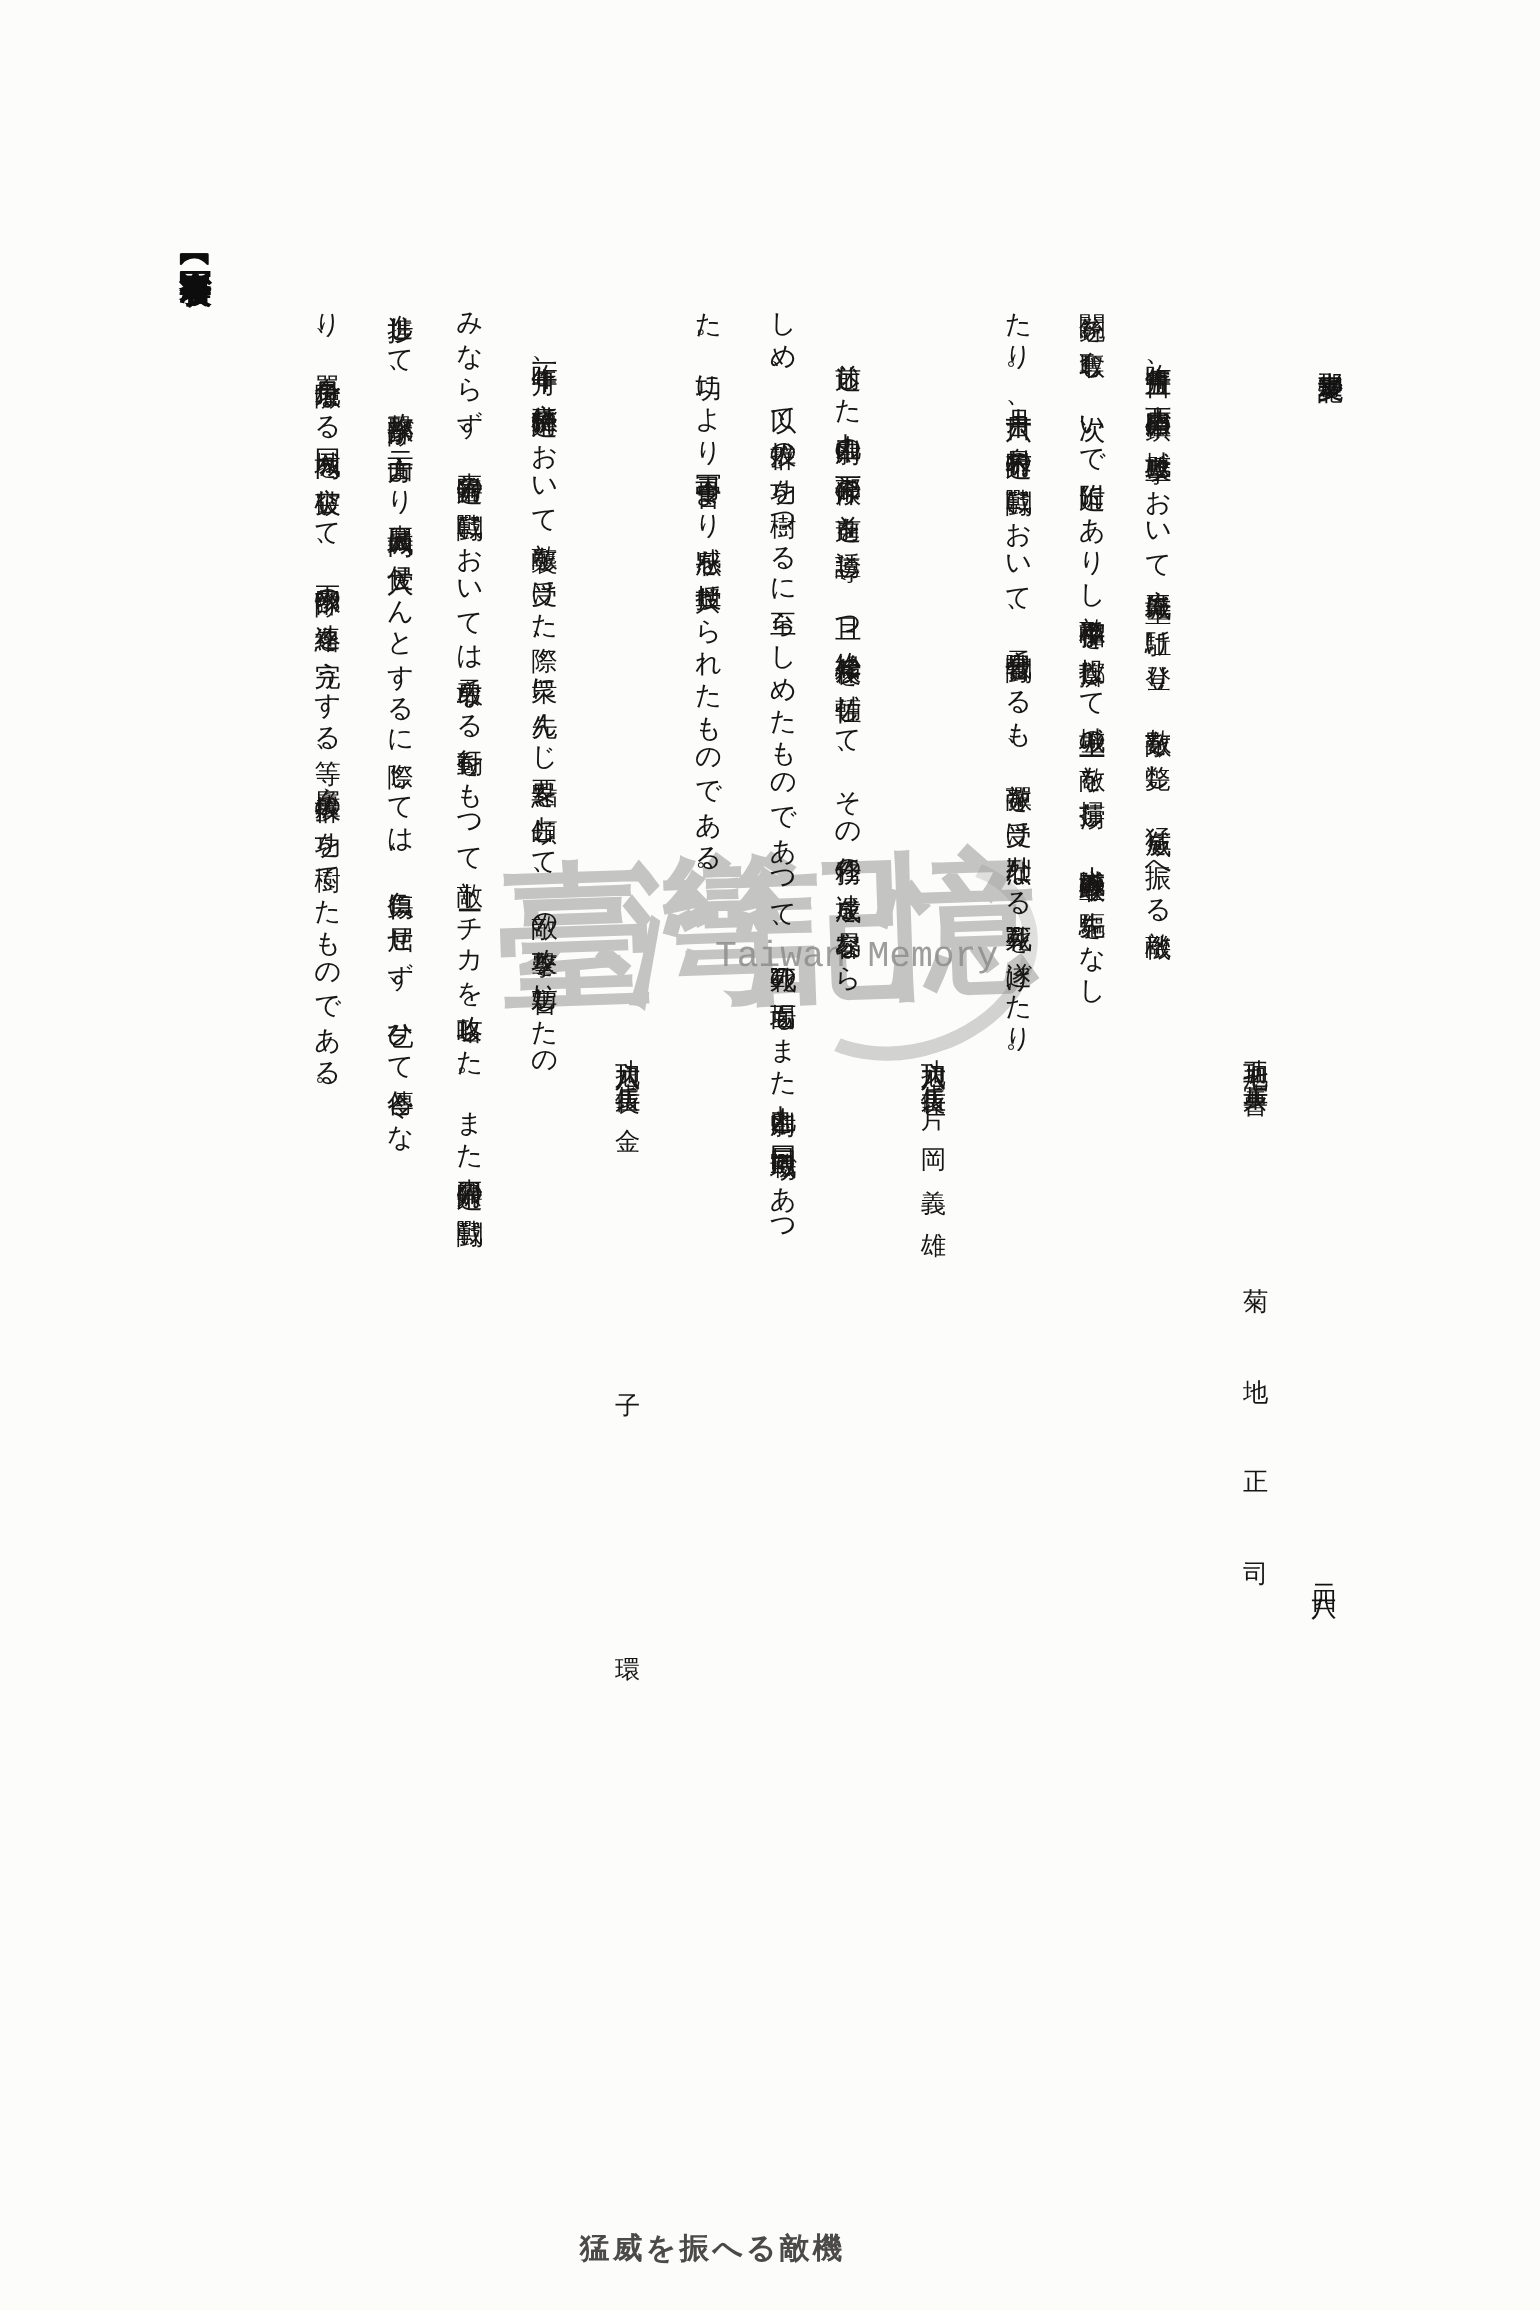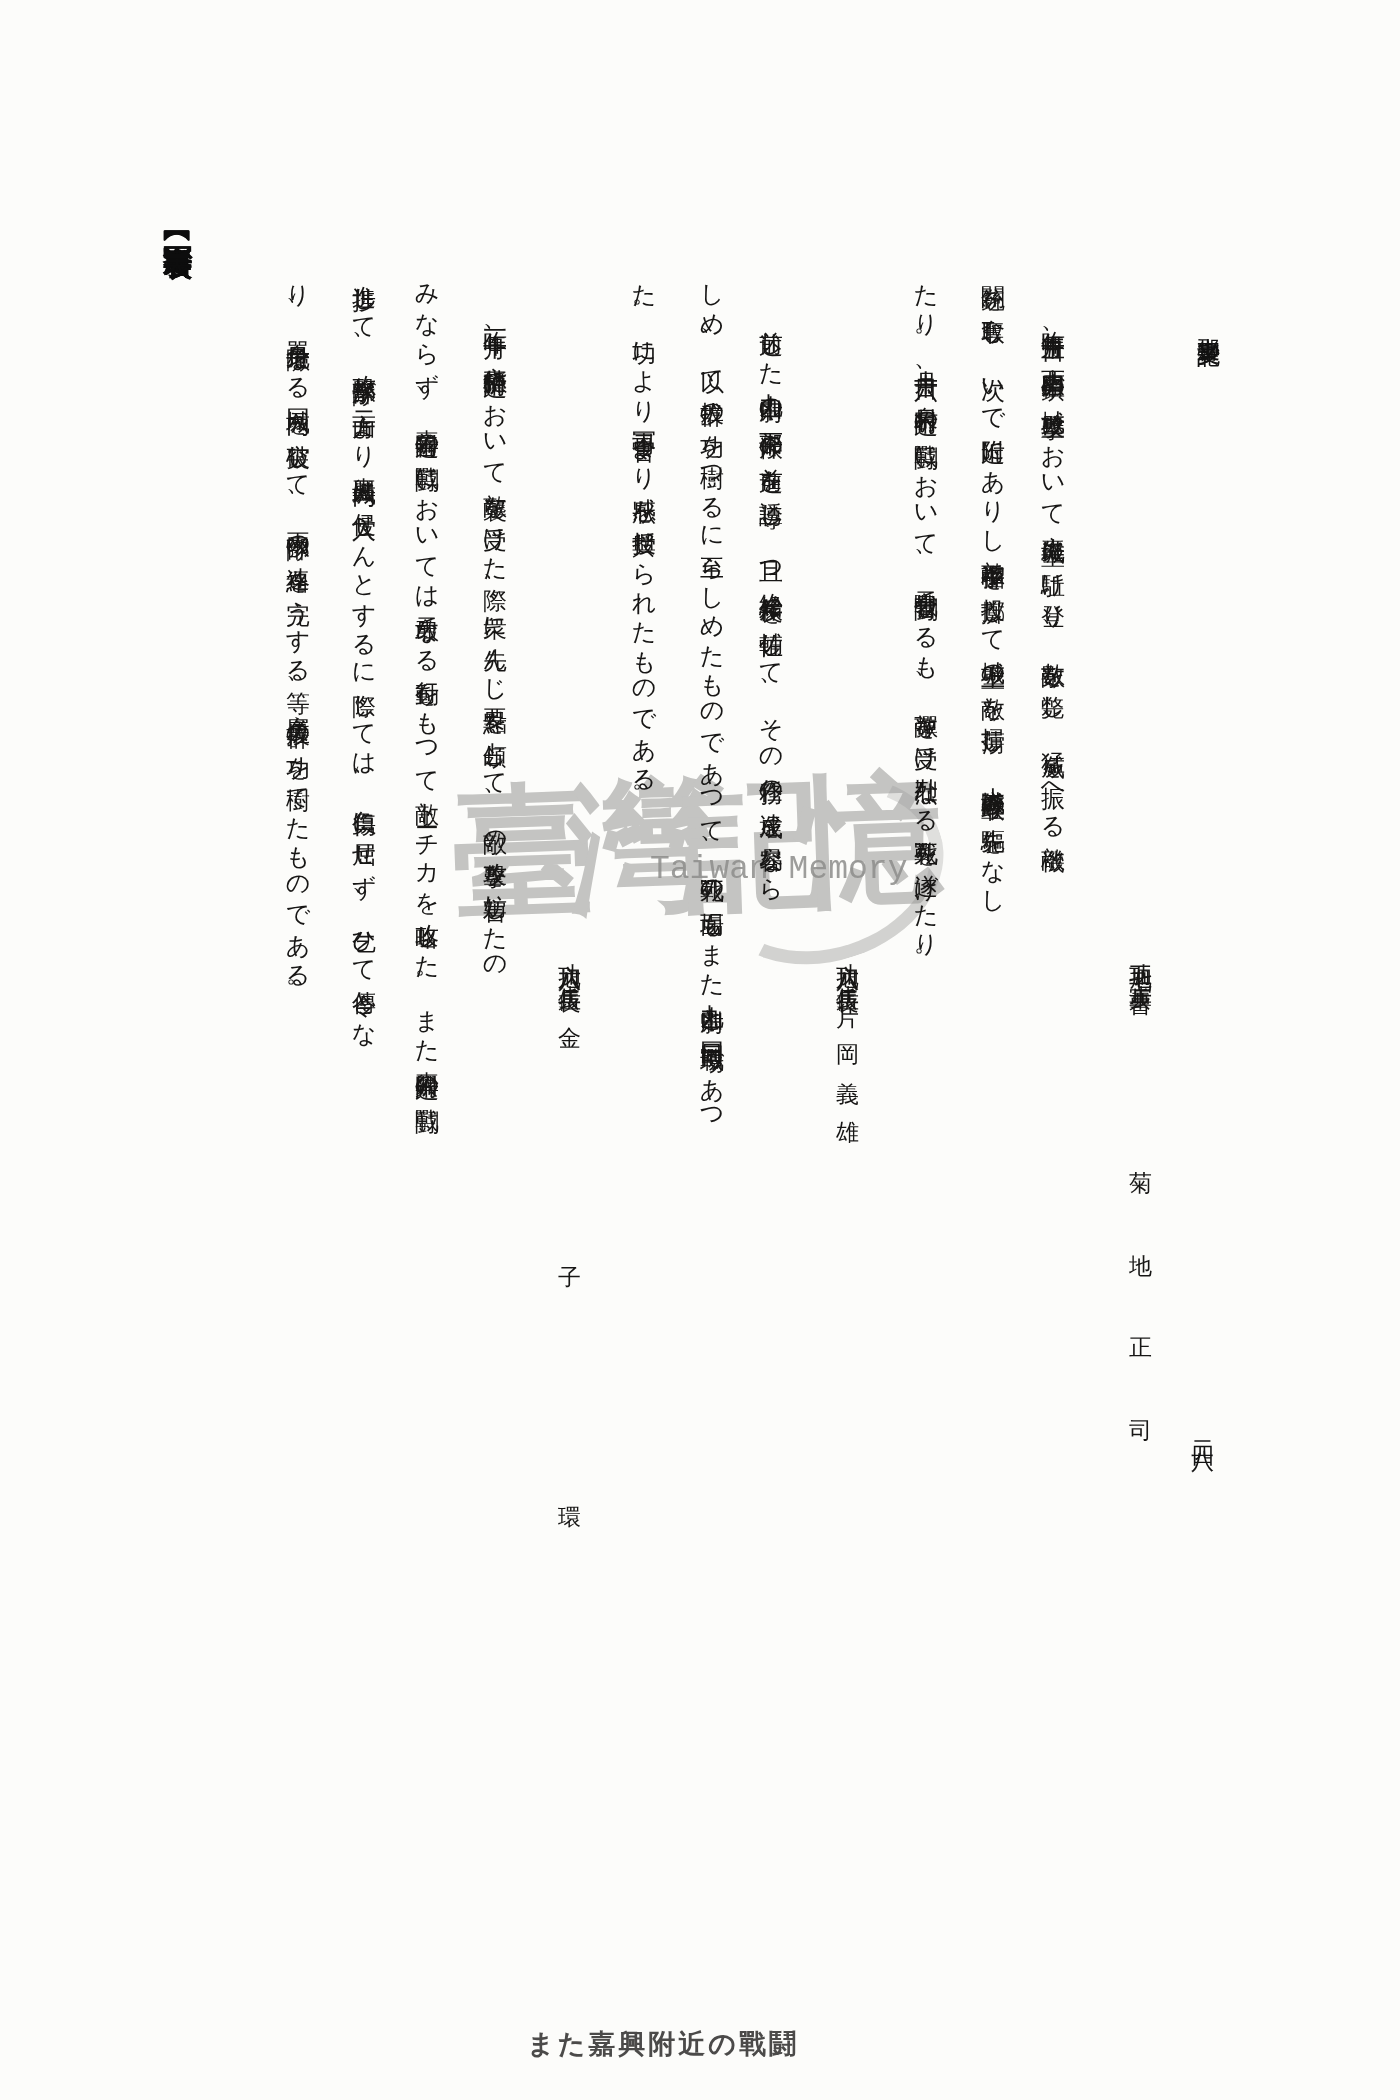--- a/index.html
+++ b/index.html
@@ -92,15 +92,15 @@
   <div class="vcol rank-col" style="left:555px; top:945px;">
     <span>功六旭八</span><span class="rank-title">步兵伍長</span><span class="soldier-name name-3">金子環</span>
   </div>
   <div class="vcol body-col" style="left:479px; top:312px;">昨年十一月、亭林鎭附近において敵襲を受けた際、衆に先んじ要點を占領して、敵の攻擊を妨害したの</div>
   <div class="vcol body-col" style="left:411px; top:267px;">みならず、嘉善附近の戰鬪においては勇敢なる行動をもつて敵トーチカを攻略した。また嘉興附近の戰鬪</div>
   <div class="vcol body-col" style="left:348px; top:267px;">進捗して、攻擊部隊が二方面より嘉興城內に侵入せんとするに際しては、負傷に屈せず、乞ひて傳令とな</div>
   <div class="vcol body-col" style="left:282px; top:267px;">り、單身危險なる同城內を突破して、兩部隊の連絡を完うする等、屢々拔群の功を樹てたものである。</div>
 
   <div class="vcol navy-col" style="left:158px; top:222px;">【海軍省發表】</div>
 
-  <div class="footer">また嘉興附近の戰鬪</div>
+  <div class="footer">猛威を振へる敵機</div>
 
 </div>
 
 </body></html>

